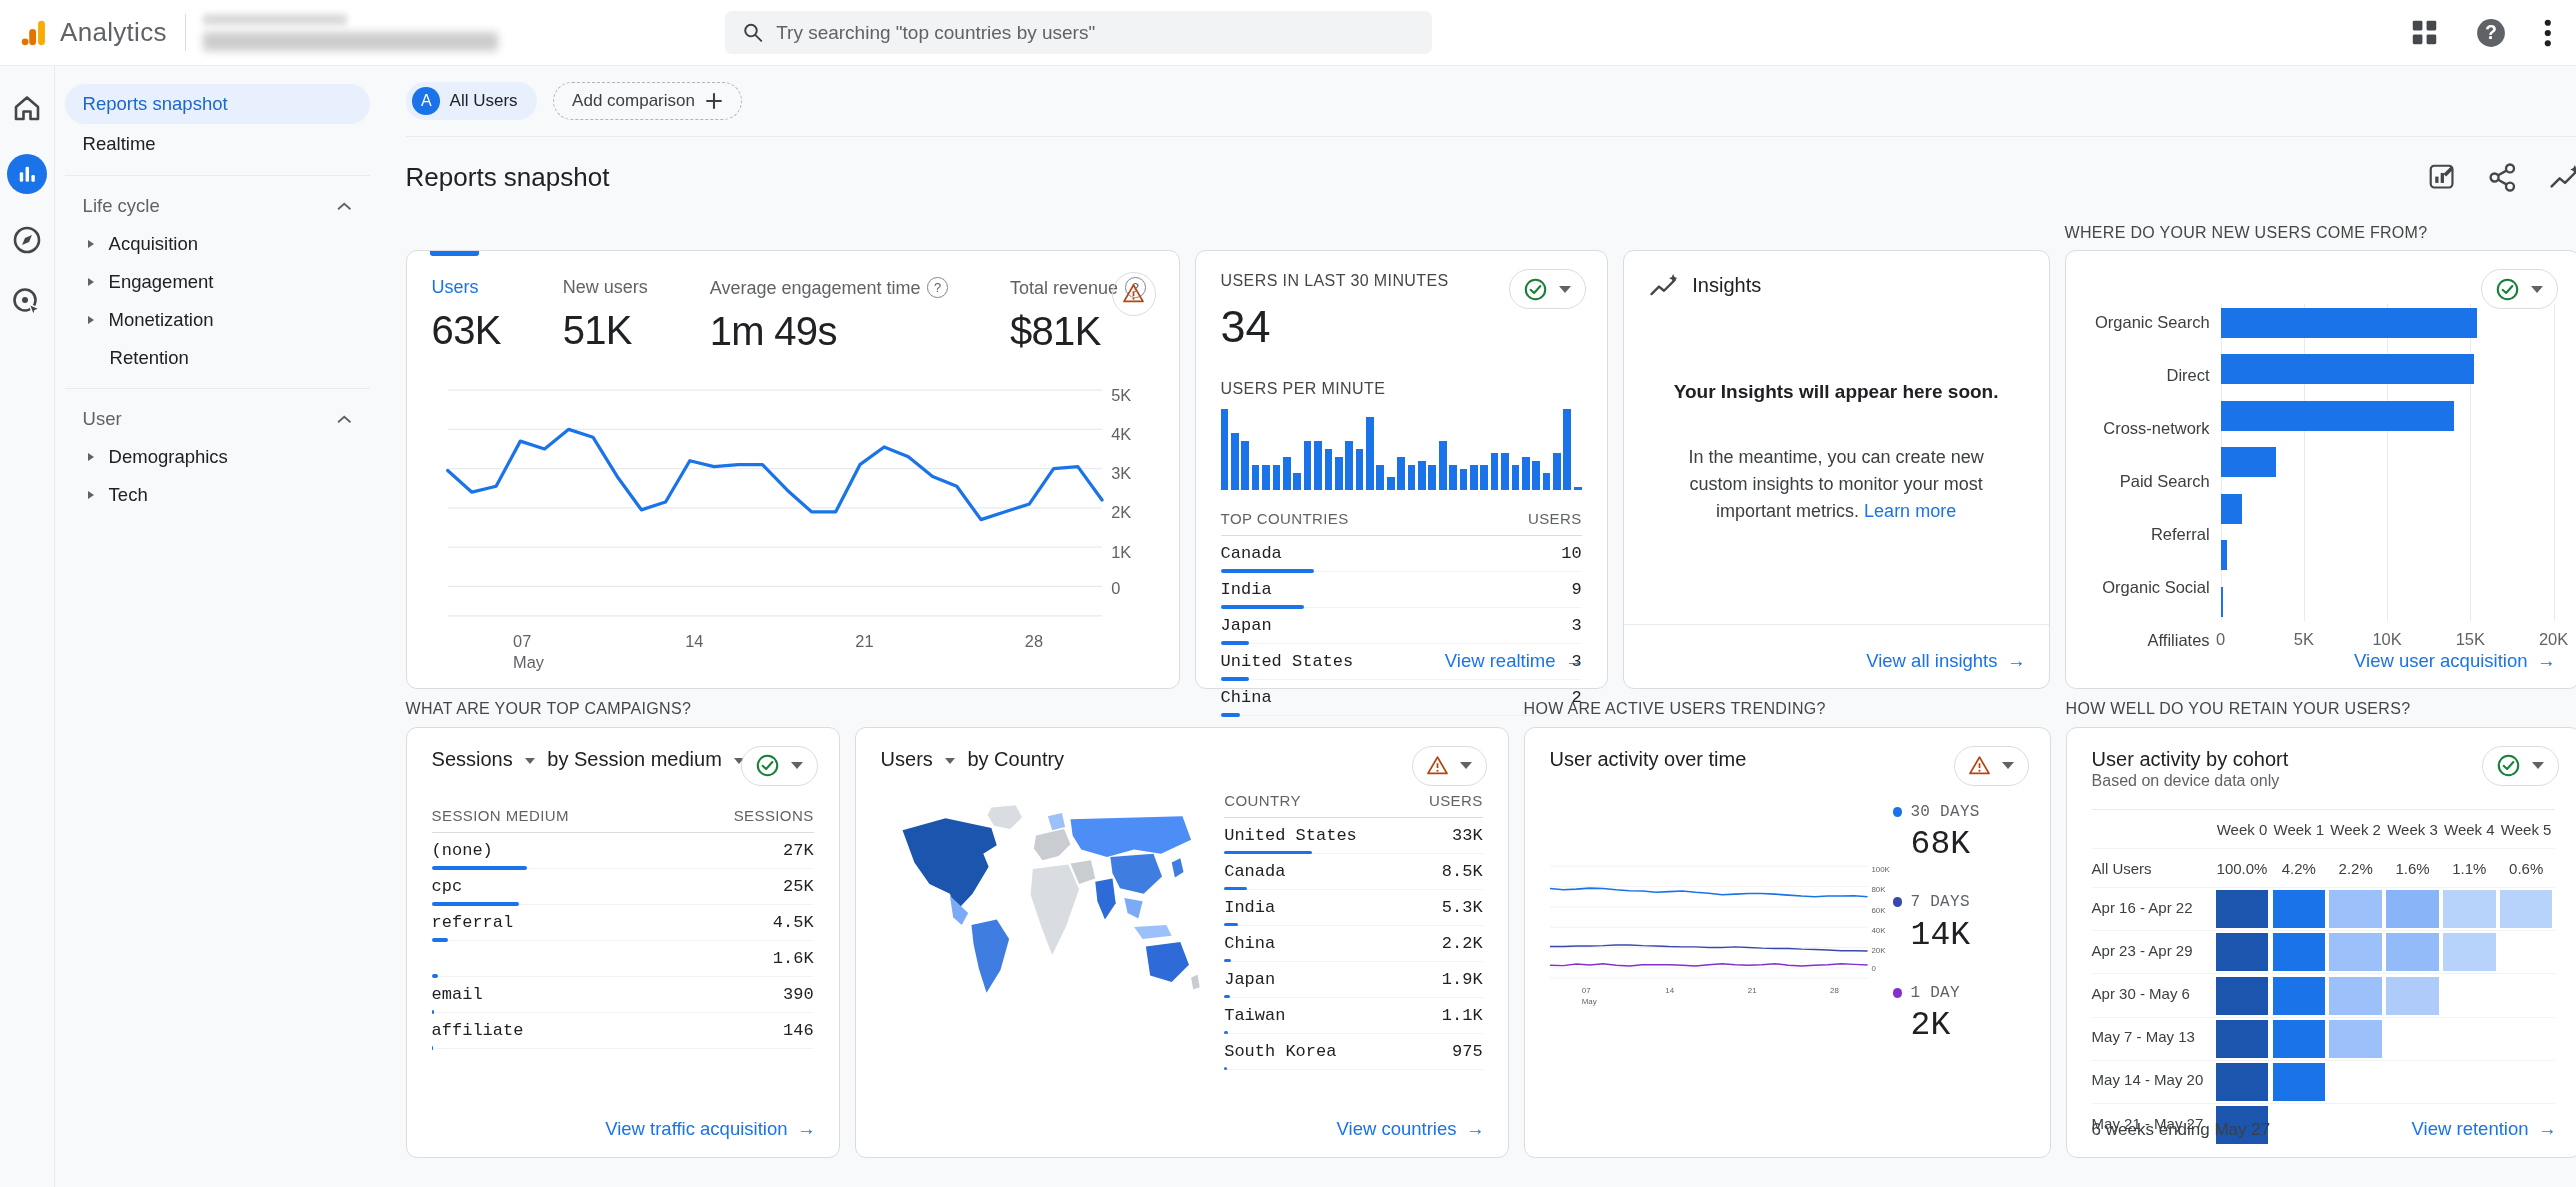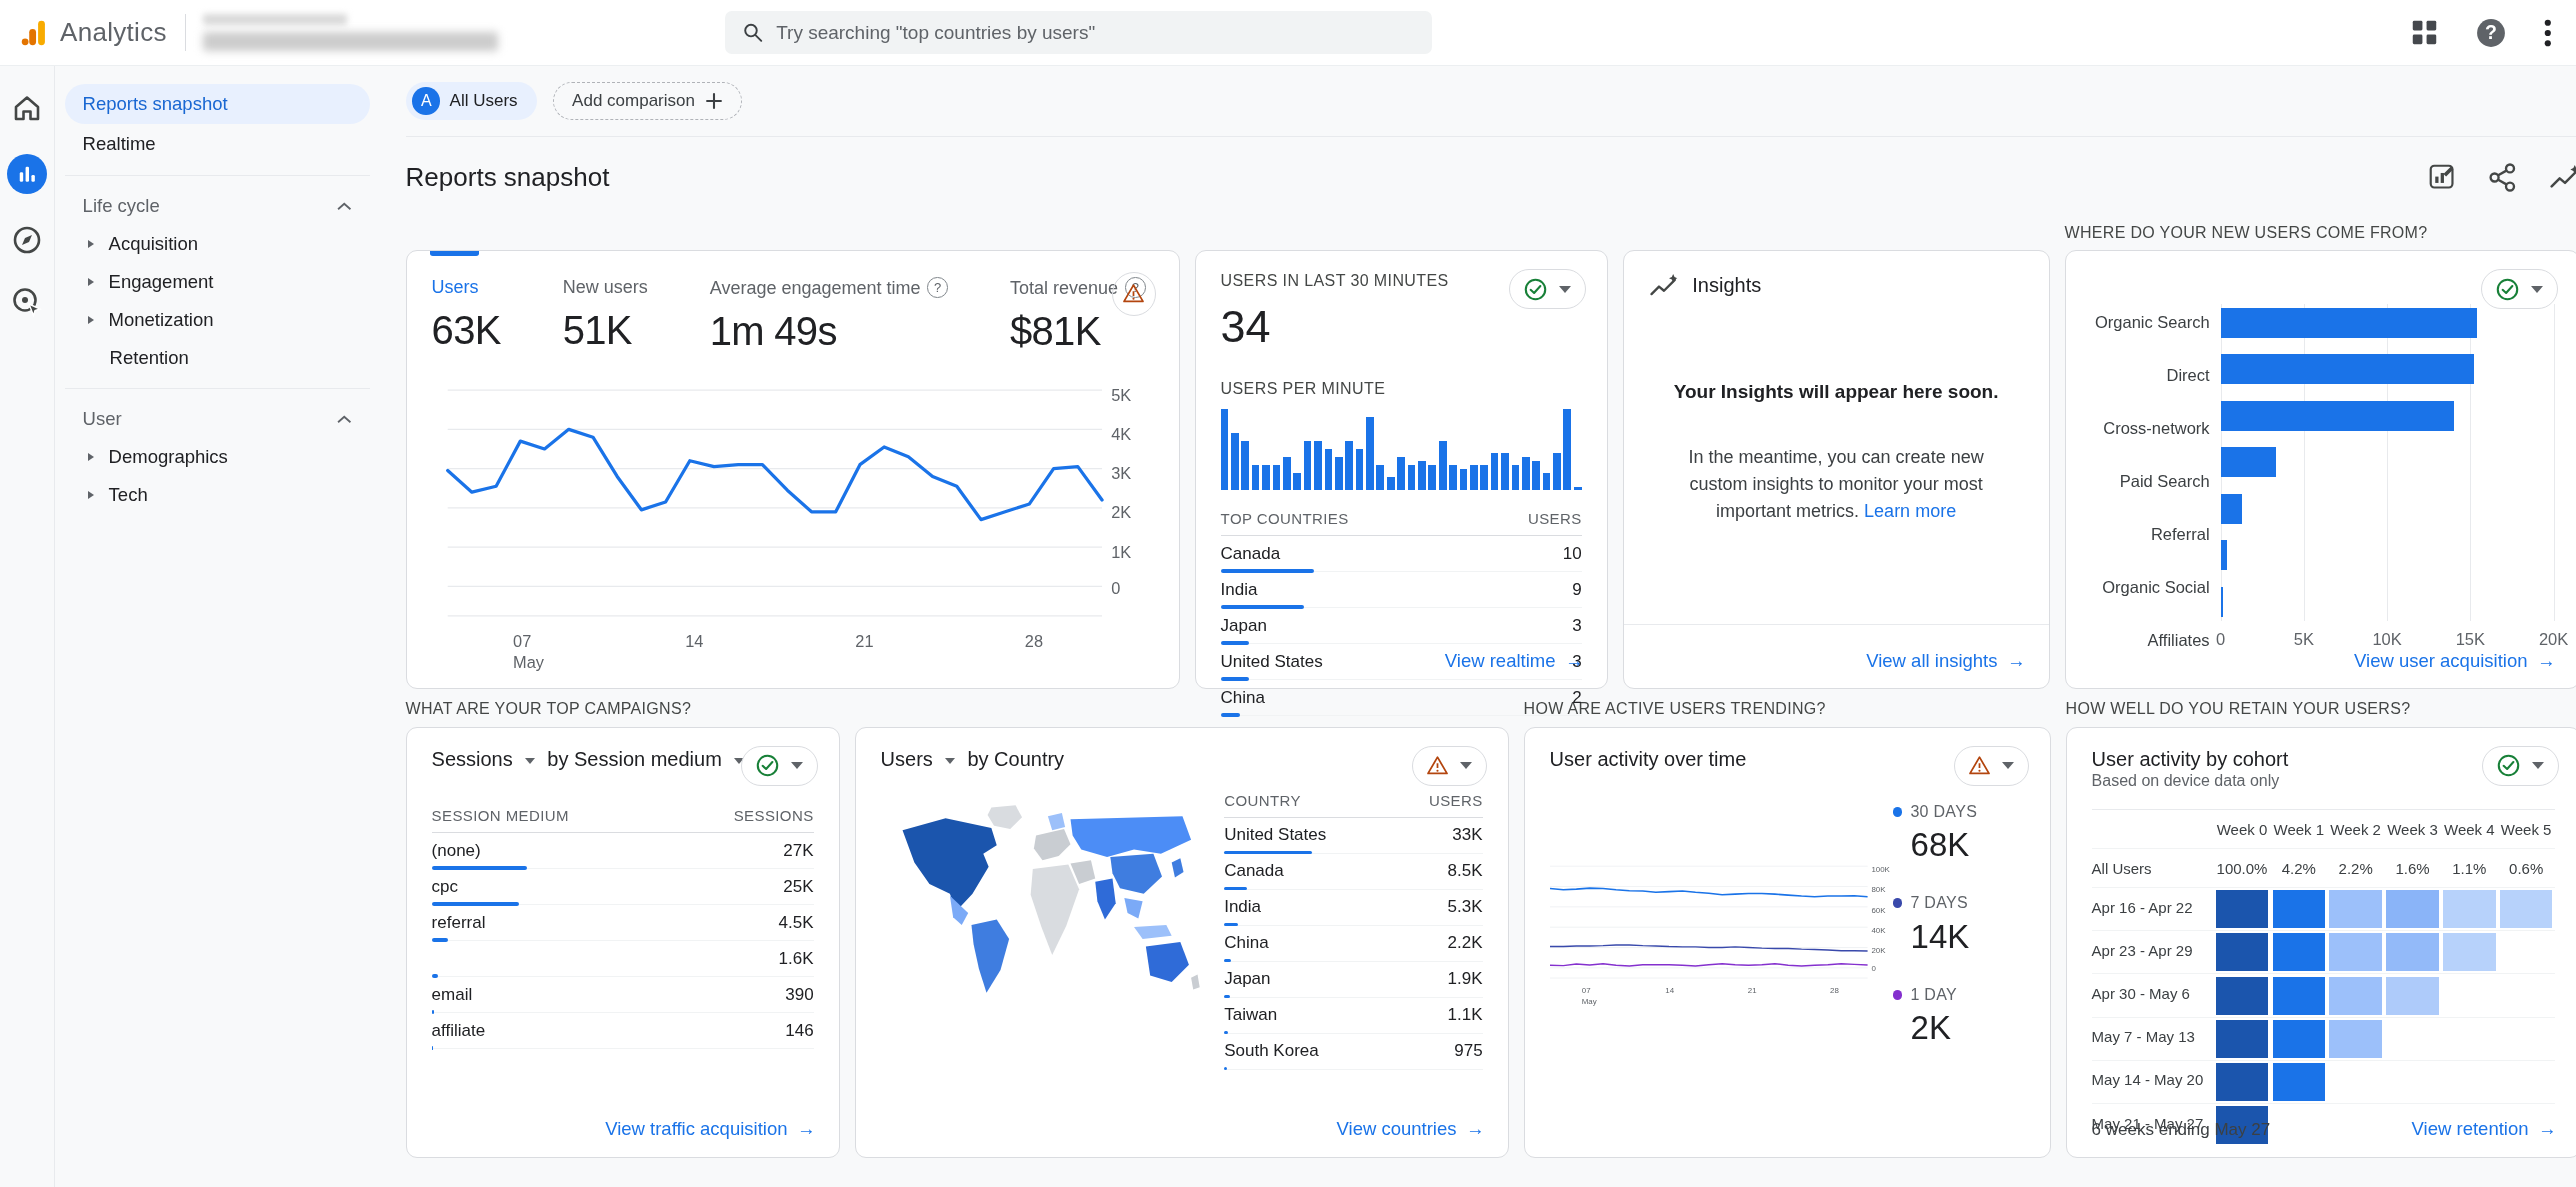--- a/index.html
+++ b/index.html
@@ -75,21 +75,21 @@
   svg text { font-family:"Liberation Sans", sans-serif; fill:#5f6368; font-size:25px; }
   .grid-line { stroke:#e8eaed; stroke-width:2; }
 
   
   .rt-title { font-size:16px; color:#444746; letter-spacing:0.4px; }
   .rt-val { font-size:45px; margin-top:11px; }
   .rt-sub { font-size:16px; color:#444746; letter-spacing:0.4px; margin-top:27px; }
   .rt-bars { height:81px; display:flex; align-items:flex-end; gap:2.7px; margin-top:11px; }
   .rt-bars .bar { flex:1; background:#1a73e8; }
   .tbl-head { display:flex; justify-content:space-between; font-size:15px; color:#5f6368; letter-spacing:0.4px; margin-top:20.6px; padding-bottom:8.2px; border-bottom:0.7px solid #dadce0; }
-  .trow { position:relative; height:36px; display:flex; justify-content:space-between; align-items:center; font-size:17px; border-bottom:0.7px solid #f1f3f4; }
+  .trow { position:relative; height:36px; display:flex; justify-content:space-between; align-items:center; font-size:17px; border-bottom:0.7px solid #f1f3f4;font-family:Liberation Mono, monospace; }
   .trow .fill { position:absolute; bottom:-1.4px; left:0; height:3.4px; background:#1a73e8; border-radius:2.1px; }
 
   
   .ins-head { display:flex; align-items:center; gap:13.7px; font-size:20px; }
   .ins-body { text-align:center; padding:82px 20.6px 0 20.6px; }
   .ins-b1 { font-size:19px; font-weight:bold; color:#202124; }
   .ins-b2 { font-size:18px; color:#3c4043; margin-top:41px; line-height:1.5; }
   .ins-b2 a { color:#1a73e8; }
   .ins-hr { position:absolute; left:0; right:0; bottom:63px; border-top:0.7px solid #e8eaed; }
 
@@ -100,21 +100,21 @@
   .ch-plot { flex:1; position:relative; padding:4.1px 0; }
   .ch-plot .vline { position:absolute; top:0; bottom:0; width:0.7px; background:#e8eaed; }
   .ch-rows { display:flex; flex-direction:column; gap:16.5px; position:relative; }
   .ch-bar { height:30px; background:#1a73e8; }
   .ch-x { position:relative; height:27.5px; margin-top:9.6px; font-size:16.5px; color:#5f6368; }
   .ch-x span { position:absolute; transform:translateX(-50%); }
 
   
   .tr-flex { display:flex; margin-top:13.7px; }
   .legend { width:124px; flex:none; padding-top:18px; }
-  .lg-item { margin-bottom:30px; }
+  .lg-item { margin-bottom:30px;font-family:Liberation Mono, monospace; }
   .lg-top { display:flex; align-items:center; gap:8.2px; font-size:16px; color:#5f6368; letter-spacing:0.3px; }
   .dot { width:9.6px; height:9.6px; border-radius:50%; }
   .lg-val { font-size:33px; color:#202124; margin-top:5.5px; margin-left:18px; }
 
   
   .co-sub { font-size:16px; color:#5f6368; margin-top:1px; }
   .co-grid { display:grid; grid-template-columns:122px repeat(6,1fr); margin-top:19px; border-top:0.7px solid #e8eaed; font-size:15px; color:#3c4043; }
   .co-grid > div { height:38px; display:flex; align-items:center; }
   .co-grid .num { justify-content:center; }
   .co-cell { margin:2.1px; align-self:stretch; justify-self:stretch; width:auto; }

